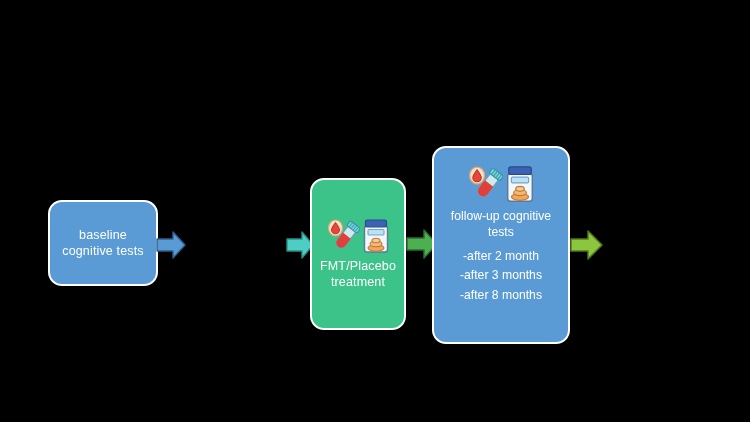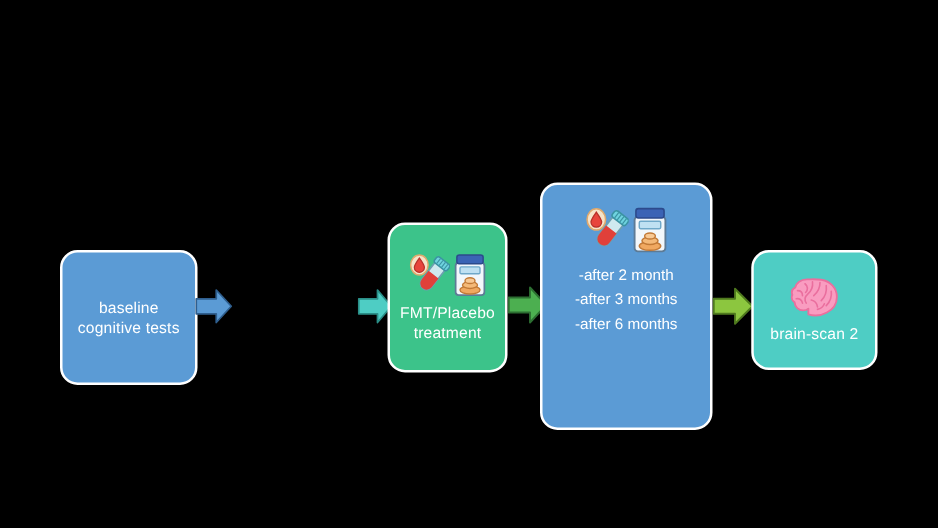--- a/index.html
+++ b/index.html
@@ -37,29 +37,29 @@
     white-space: pre-line;
     letter-spacing: 0.15px;
   }
 
   .node-blue  { background: #5b9bd5; }
   .node-teal  { background: #4ecdc4; }
   .node-green { background: #3cc38a; }
 
   
   #node-baseline {
-    left: 48px;  top: 200px;  width: 110px; height: 108px;
+    left: 48px;  top: 200px;  width: 110px; height: 86px;
     font-size: 12.5px;
   }
   #node-scan1 {
     left: 182px; top: 198px;  width: 102px; height: 100px;
     font-size: 12.5px;
   }
   #node-fmt {
-    left: 310px; top: 178px;  width: 96px;  height: 120px;
+    left: 310px; top: 178px;  width: 96px;  height: 152px;
     font-size: 12.5px;
   }
   #node-followup {
     left: 432px; top: 146px;  width: 138px; height: 198px;
     font-size: 12.2px;
     justify-content: flex-start;
     padding-top: 16px;
   }
   #node-scan2 {
     left: 601px; top: 200px;  width: 101px; height: 96px;
@@ -190,50 +190,25 @@
         <svg class="jar-icon" width="30" height="40" viewBox="0 0 28 36">
           <rect x="2.5" y="8" width="23" height="26" rx="2.5" fill="#f2f7fb" stroke="#5d7b96" stroke-width="1.4"></rect>
           <rect x="3.5" y="2" width="21" height="7" rx="1.8" fill="#3b63b5" stroke="#2c4a8c" stroke-width="1.2"></rect>
           <rect x="6" y="11.5" width="16" height="5.5" rx="1" fill="#bfe0f2" stroke="#6fa8c9" stroke-width="1.1"></rect>
           <ellipse cx="14" cy="30" rx="8" ry="3.2" fill="#f0a860" stroke="#c27a37" stroke-width="1.1"></ellipse>
           <ellipse cx="14" cy="26" rx="6" ry="2.8" fill="#f4b978" stroke="#c27a37" stroke-width="1.1"></ellipse>
           <ellipse cx="14" cy="22.5" rx="4" ry="2.3" fill="#f8c994" stroke="#c27a37" stroke-width="1.1"></ellipse>
         </svg>
       </span>
     </span>
+    <span class="followup-head">follow-up  cognitive
+tests</span>
     <span class="followup-item">-after  2 month</span>
     <span class="followup-item">-after  3 months</span>
-    <span class="followup-item">-after  6 months</span>
+    <span class="followup-item">-after  8 months</span>
   </div>
 
   <svg class="arrow" id="arrow-4" viewBox="0 0 33 34">
     <path d="M1,11 L18,11 L18,3 L32,17 L18,31 L18,23 L1,23 Z" fill="#8cc63f" stroke="#4f7a1e" stroke-width="1.5" stroke-linejoin="round"></path>
   </svg>
 
-  <div class="node node-teal" id="node-scan2">
-    <span class="icon-row">
-      <span class="icon-glyph">
-        <svg class="brain-icon" width="40" height="34" viewBox="0 0 40 34">
-          <g>
-            <path d="M13.5,2.5 C8.5,2.5 5,5.3 4.2,9 C1.8,10.2 1,12.6 1.9,14.8
-                     C0.9,17 1.6,19.6 3.7,20.9 C3.9,24.5 6.8,27.3 10.6,27.3
-                     C12.2,27.3 13.6,26.8 14.7,25.9 L14.7,30.5
-                     C19.5,32 25,31.5 29.5,29 C34.5,26.3 37.5,21.5 37.5,16.5
-                     C37.5,9.5 32.5,4 25,2.8 C21.5,2.2 17,2.5 13.5,2.5 Z" fill="#f99cc0" stroke="#ea6f9e" stroke-width="1.5" stroke-linejoin="round"></path>
-            <g stroke="#ea6f9e" stroke-width="1.3" fill="none" stroke-linecap="round">
-              <path d="M12,6 C14.5,8 14.5,11 12.5,13"></path>
-              <path d="M18,4.5 C18.5,8.5 17,12 14,14.5 C12,16.2 11.5,19 13,21.5"></path>
-              <path d="M24,5 C24,9.5 22,13 19,15.5"></path>
-              <path d="M29,7.5 C29.5,12 28,16.5 25,19.5"></path>
-              <path d="M33,12 C33.5,16 32,20.5 29,23.5"></path>
-              <path d="M6,11.5 C8.5,11.5 10,13 10,15.5"></path>
-              <path d="M5,18 C7.5,17.5 9.5,19 10,21.5"></path>
-              <path d="M17,19 C19.5,19.5 21.5,21.5 22,24.5"></path>
-              <path d="M22,26.5 C24.5,26 26.5,24.5 27.5,22"></path>
-            </g>
-          </g>
-        </svg>
-      </span>
-    </span>
-    <span class="node-label">brain-scan  2</span>
-  </div>
 
 </div>
 
 </body></html>

